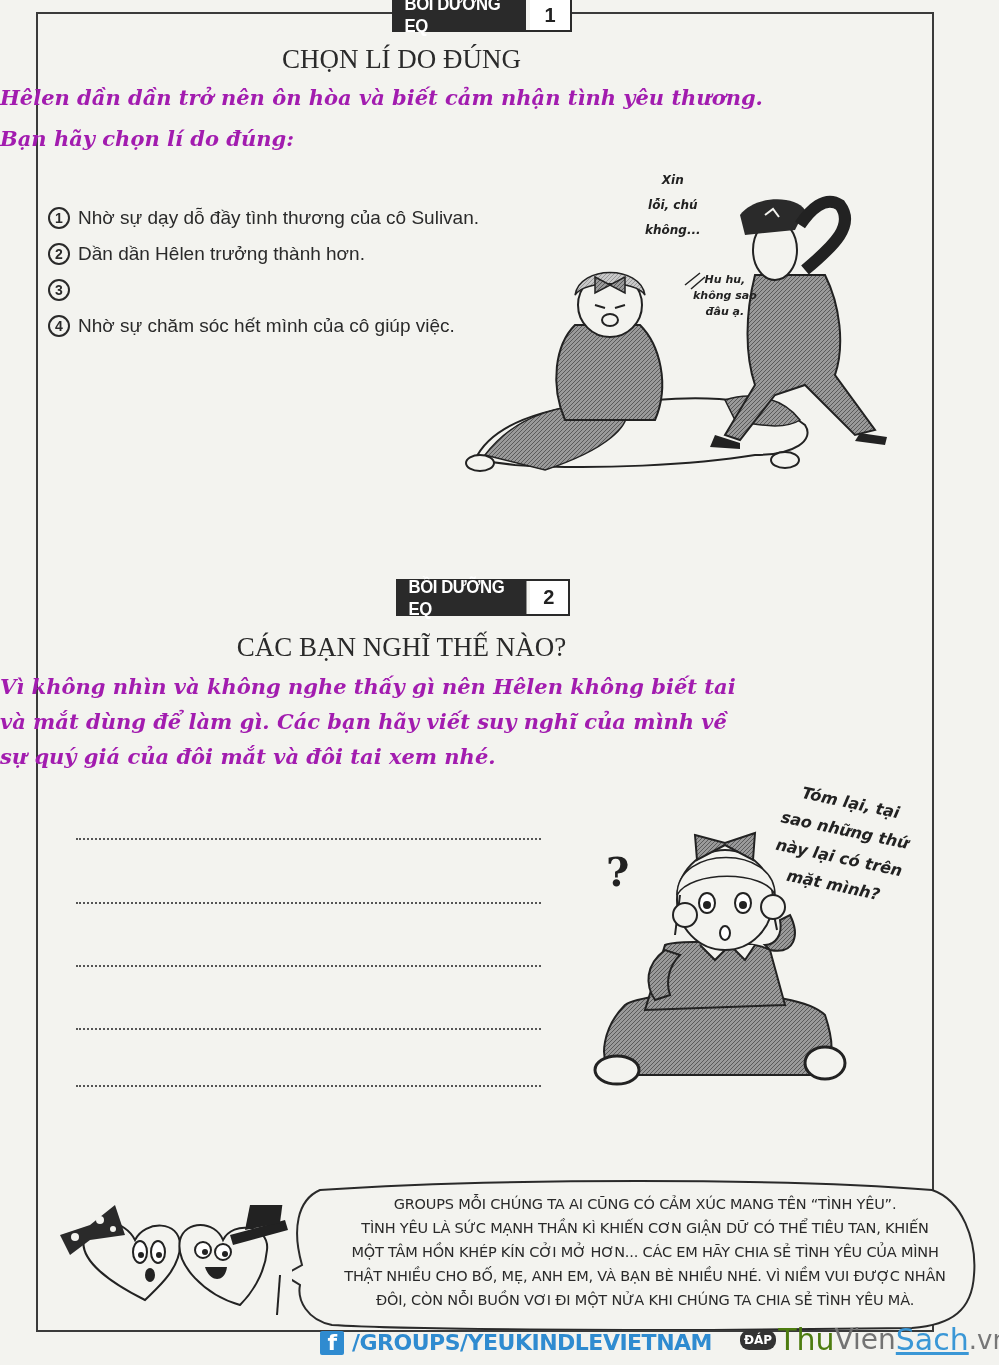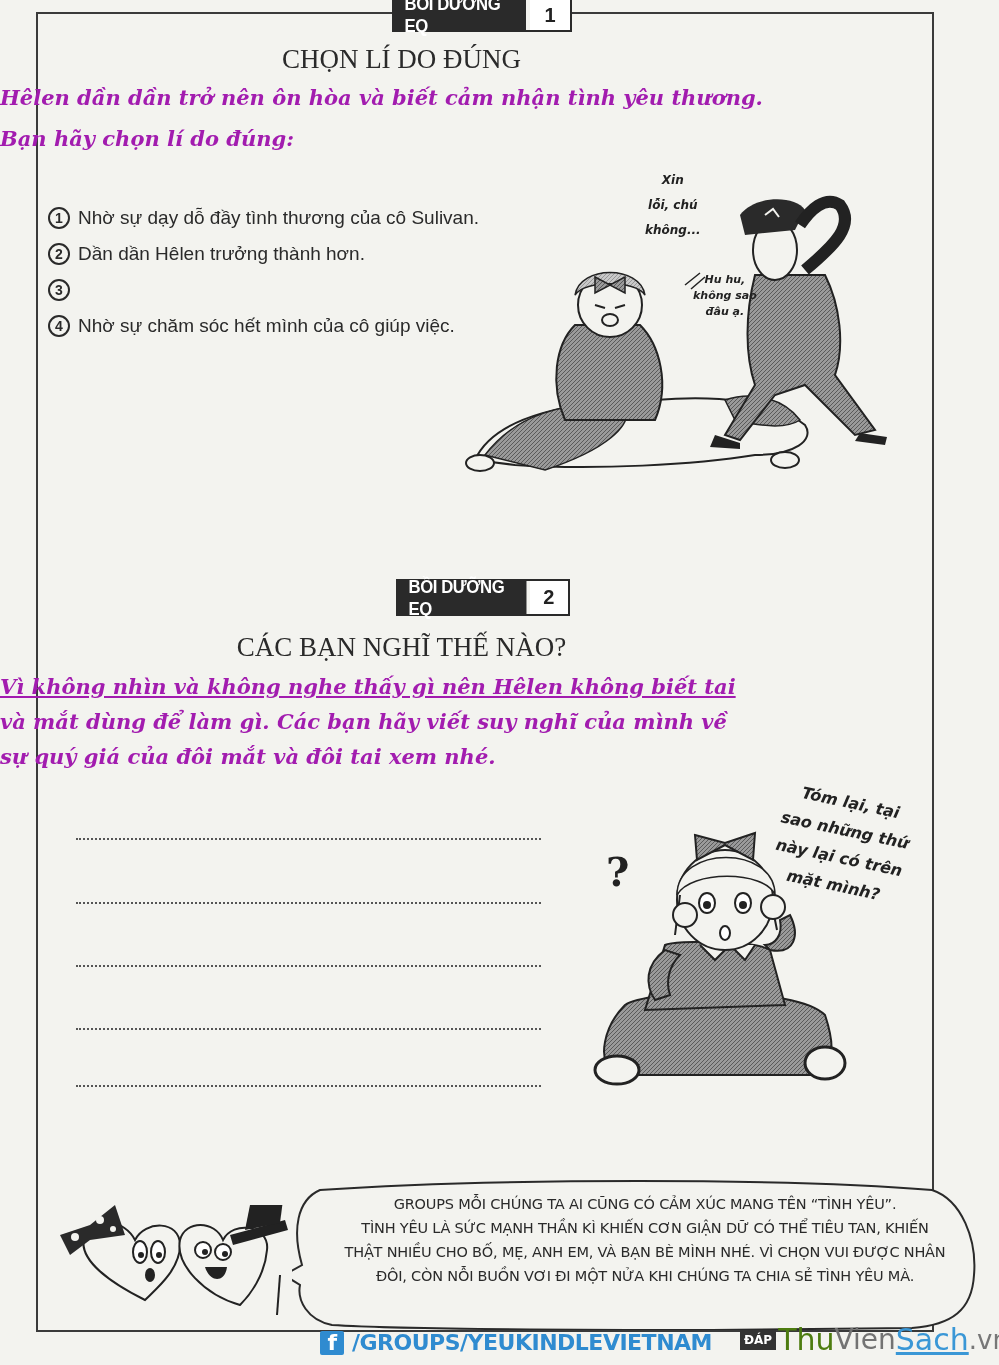--- a/index.html
+++ b/index.html
@@ -66,21 +66,21 @@
   }
   .fb-icon {
     width:24px; height:24px; background:#2f8bd0; color:#fff; display:inline-flex; align-items:flex-end;
     justify-content:center; font-size:22px; margin-right:8px; border-radius:2px; line-height:24px;
   }
   .footer-site {
     position:absolute; left:740px; top:1322px; display:flex; align-items:center;
     font-family:"DejaVu Sans", sans-serif; font-size:30px;
   }
   .dap-an {
-    background:#333; color:#fff; font-size:12px; font-weight:bold; padding:3px 4px; margin-right:2px;
+    background:#333; color:#fff; font-size:12px; font-weight:bold; padding:3px 4px; margin-right:2px;border-radius:9px;
   }
 </style>
 </head>
 <body>
 
 <div class="frame"></div>
 
 <div class="eq-badge" style="left:392px; top:-2px; width:180px;">
   <span class="label">BỒI DƯỠNG EQ</span>
   <span class="num">1</span>
@@ -154,21 +154,21 @@
   <div>không sao</div>
   <div>đâu ạ.</div>
 </div>
 
 <div class="eq-badge" style="left:396px; top:579px; width:174px; height:37px;">
   <span class="label">BỒI DƯỠNG EQ</span>
   <span class="num">2</span>
 </div>
 
 <div class="title" style="top:632px;">CÁC BẠN NGHĨ THẾ NÀO?</div>
-<div class="prompt" style="top:669px;text-decoration:underline;">Vì không nhìn và không nghe thấy gì nên Hêlen không biết tai</div>
+<div class="prompt" style="top:669px;">Vì không nhìn và không nghe thấy gì nên Hêlen không biết tai</div>
 <div class="prompt" style="top:704px;">và mắt dùng để làm gì. Các bạn hãy viết suy nghĩ của mình về</div>
 <div class="prompt" style="top:739px;">sự quý giá của đôi mắt và đôi tai xem nhé.</div>
 
 <div class="answer-line" style="top:838px;"></div>
 <div class="answer-line" style="top:902px;"></div>
 <div class="answer-line" style="top:965px;"></div>
 <div class="answer-line" style="top:1028px;"></div>
 <div class="answer-line" style="top:1085px;"></div>
 
 <svg class="illus" style="left:585px; top:815px;" width="270" height="280" viewBox="0 0 270 280">
@@ -238,21 +238,22 @@
   <path d="M150,62 C155,78 170,78 172,62 Z" fill="#222"></path>
   <line x1="225" y1="70" x2="222" y2="110" stroke="#222" stroke-width="2"></line>
 </svg>
 
 <svg class="speech" width="690" height="150" viewBox="0 0 690 150">
   <path d="M28,10 C200,-2 500,-2 640,10 C670,20 685,60 682,95 C680,130 660,145 620,148 L420,150 C300,150 120,150 40,145 C15,140 5,120 8,105 L-8,95 L10,85 C0,50 5,20 28,10 Z" fill="#f3f3ef" stroke="#2a2a2a" stroke-width="2"></path>
 </svg>
 <div class="speech-text">
   <div>GROUPS MỖI CHÚNG TA AI CŨNG CÓ CẢM XÚC MANG TÊN “TÌNH YÊU”.</div>
   <div>TÌNH YÊU LÀ SỨC MẠNH THẦN KÌ KHIẾN CƠN GIẬN DỮ CÓ THỂ TIÊU TAN, KHIẾN</div>
-  <div>THẬT NHIỀU CHO BỐ, MẸ, ANH EM, VÀ BẠN BÈ MÌNH NHÉ. VÌ CHỌN VUI ĐƯỢC NHÂN</div>
+  <div>MỘT TÂM HỒN KHÉP KÍN CỞI MỞ HƠN... CÁC EM HÃY CHIA SẺ TÌNH YÊU CỦA MÌNH</div>
+  <div>THẬT NHIỀU CHO BỐ, MẸ, ANH EM, VÀ BẠN BÈ NHIỀU NHÉ. VÌ NIỀM VUI ĐƯỢC NHÂN</div>
   <div>ĐÔI, CÒN NỖI BUỒN VƠI ĐI MỘT NỬA KHI CHÚNG TA CHIA SẺ TÌNH YÊU MÀ.</div>
 </div>
 
 <div class="footer-fb">
   <span class="fb-icon">f</span>
   <span>/GROUPS/YEUKINDLEVIETNAM</span>
 </div>
 
 <div class="footer-site">
   <span class="dap-an">ĐÁP</span>

